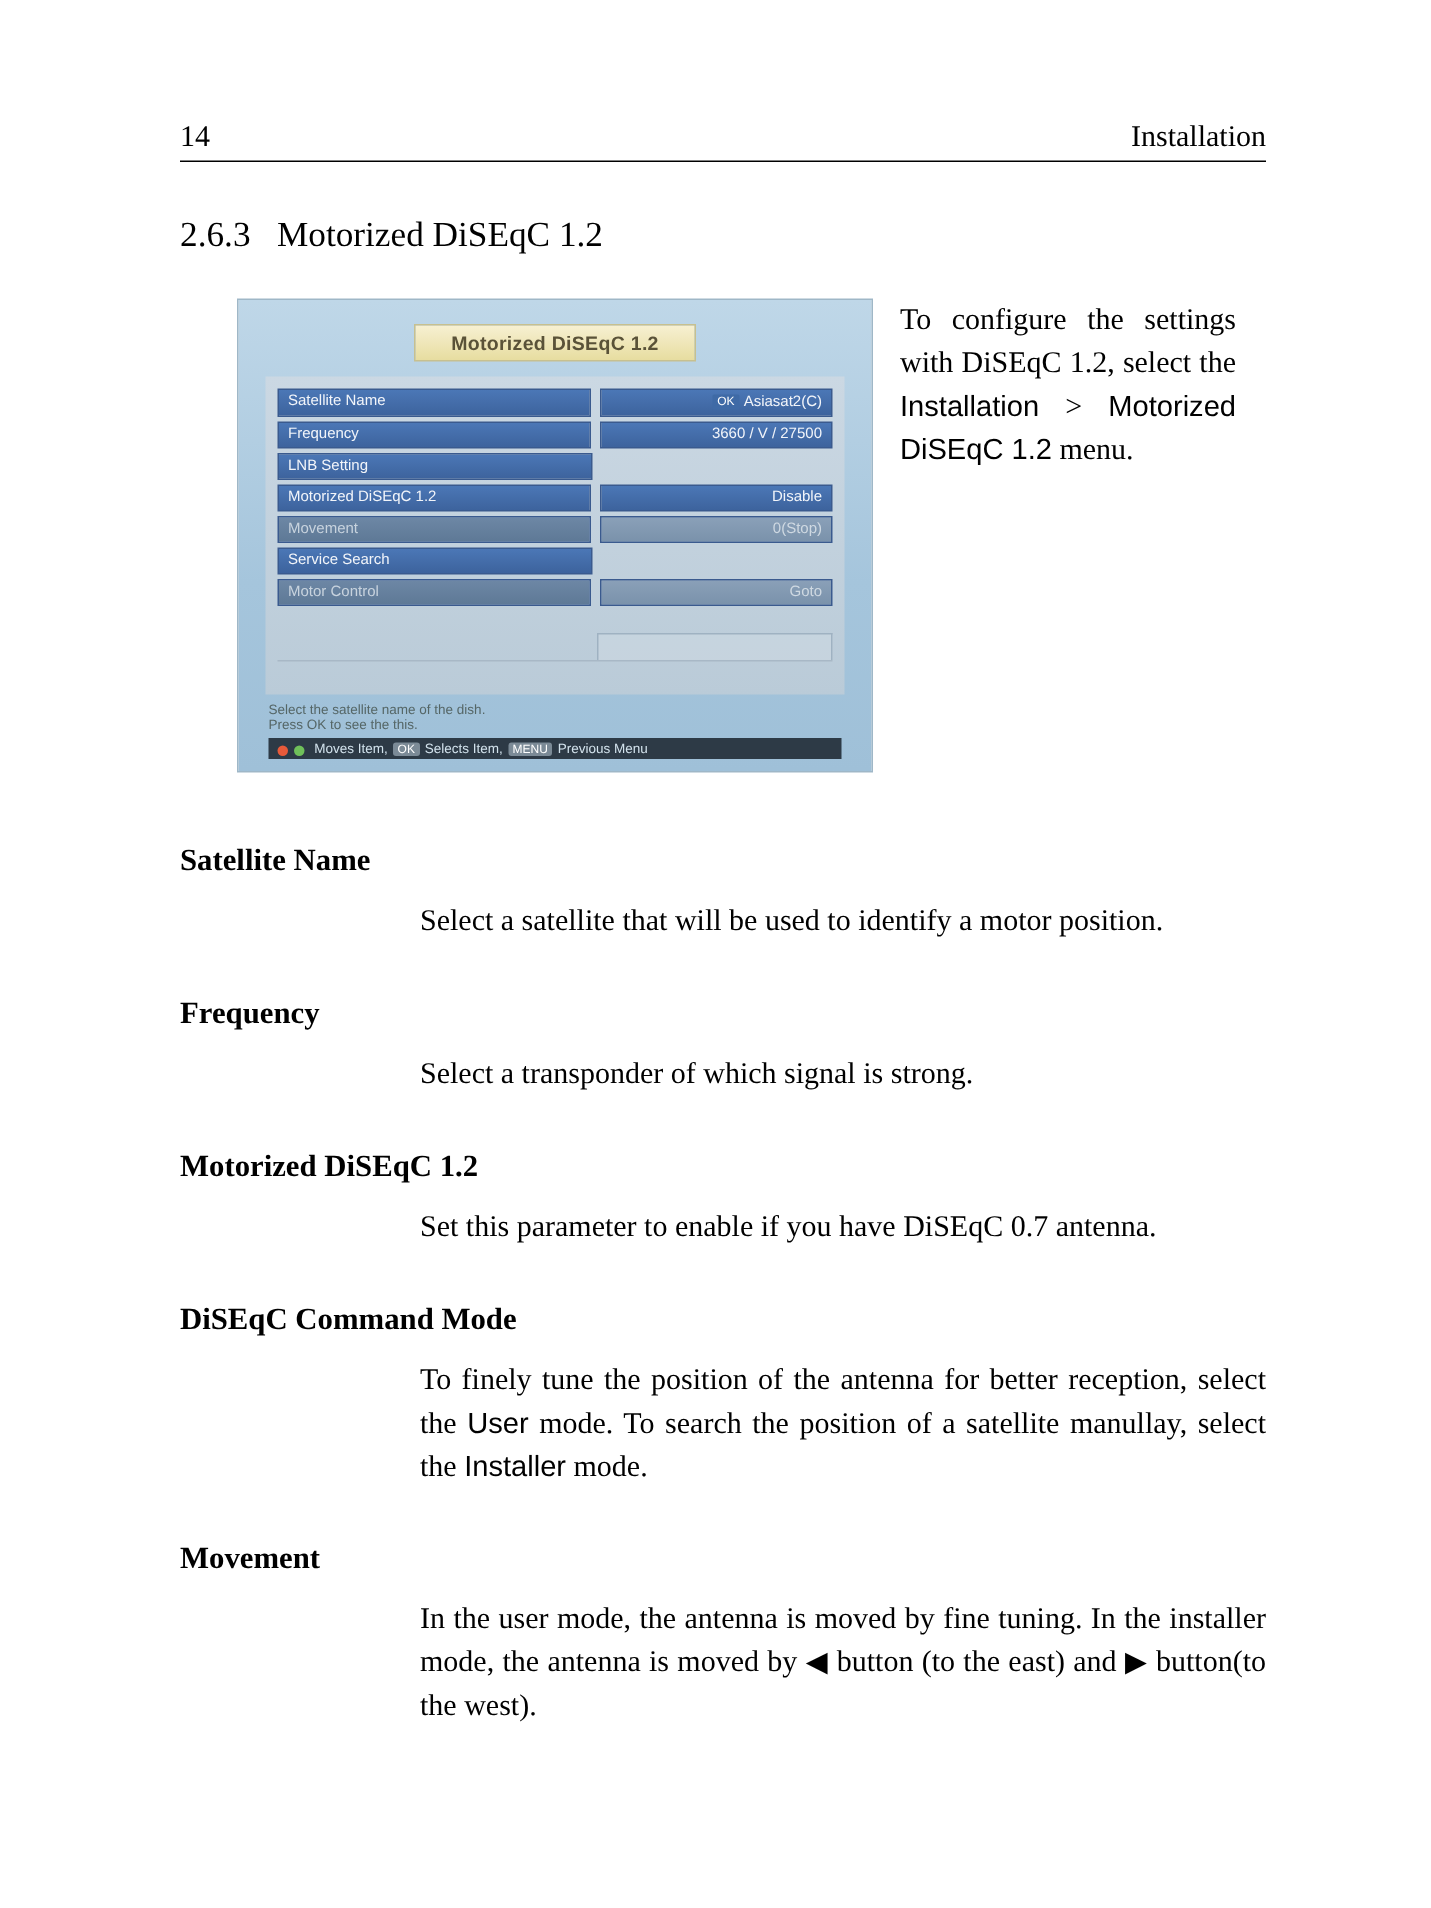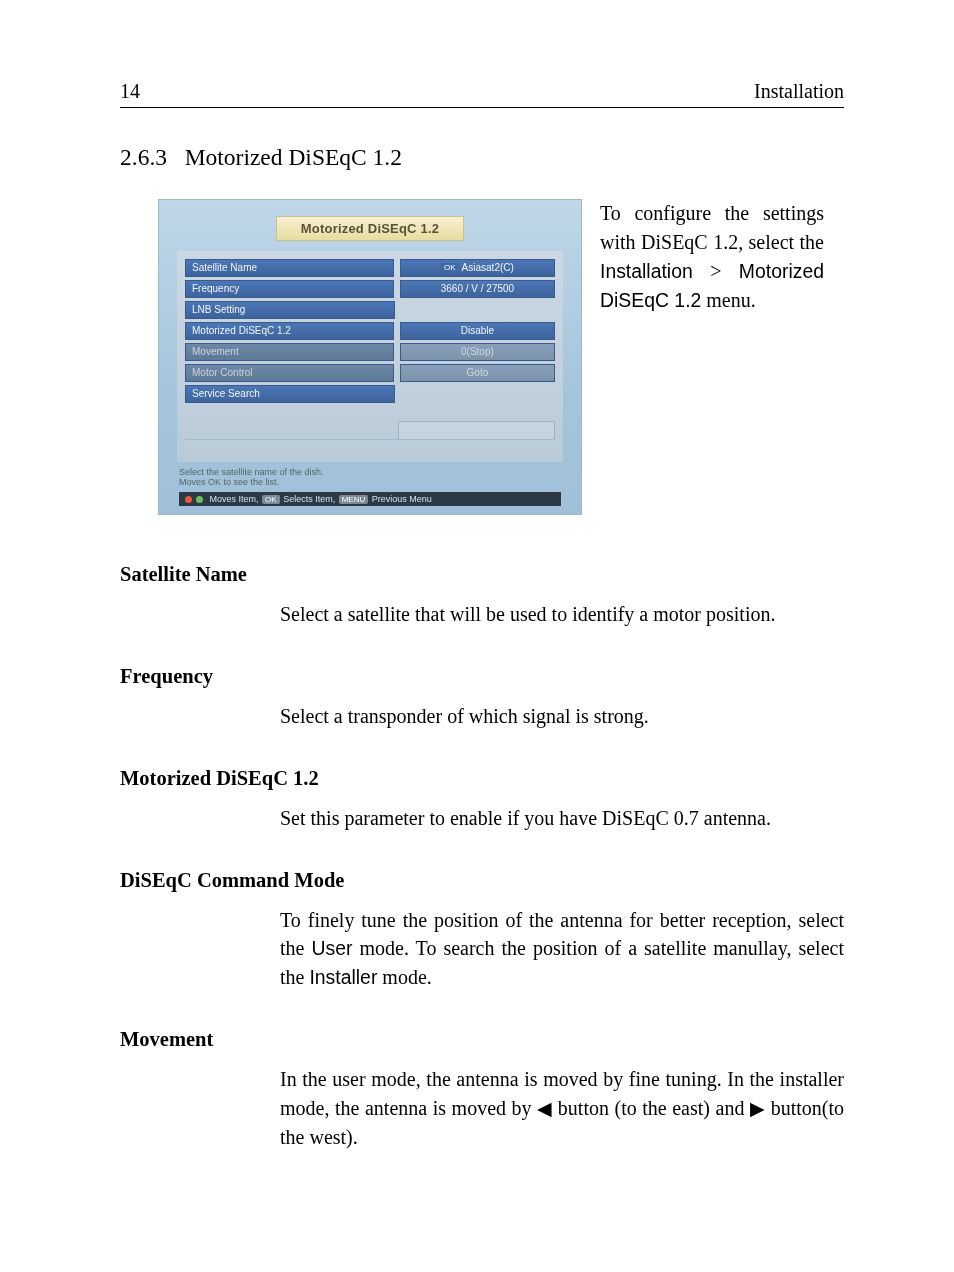--- a/index.html
+++ b/index.html
@@ -85,21 +85,21 @@
   .menu-label.dis {
     background: linear-gradient(#6d87a5, #5e7996);
     color: #c8d3de;
   }
   .menu-val {
     flex: 1 1 42%;
     background: linear-gradient(#4b77b6, #3d639d);
     color: #f2f5fa;
     border: 1px solid #3a5a8e;
     padding: 3px 6px;
-    text-align: center;
+    text-align: right;
     white-space: nowrap;
   }
   .menu-val.dis {
     background: linear-gradient(#8aa0b8, #7a92ab);
     color: #cfd9e2;
   }
   .menu-val.empty {
     background: transparent;
     border: none;
   }
@@ -205,36 +205,36 @@
             </div>
             <div class="menu-row">
               <div class="menu-label">Motorized DiSEqC 1.2</div>
               <div class="menu-val">Disable</div>
             </div>
             <div class="menu-row">
               <div class="menu-label dis">Movement</div>
               <div class="menu-val dis">0(Stop)</div>
             </div>
             <div class="menu-row">
+              <div class="menu-label">Service Search</div>
+              <div class="menu-val empty"></div>
+            </div>
+            <div class="menu-row">
               <div class="menu-label dis">Motor Control</div>
               <div class="menu-val dis">Goto</div>
-            </div>
-            <div class="menu-row">
-              <div class="menu-label">Service Search</div>
-              <div class="menu-val empty"></div>
             </div>
           </div>
         <div class="err-area">
             <div></div>
             <div></div>
           </div>
       </div>
       <div class="hint1">
         <span>Select the satellite name of the dish.</span><br>
-        <span>Moves OK to see the list.</span>
+        <span>Press OK to see the this.</span>
       </div>
       <div class="hint2">
         <span class="dot red"></span><span class="dot grn"></span>
         <span>Moves Item,</span>
         <span class="key">OK</span>
         <span>Selects Item,</span>
         <span class="key">MENU</span>
         <span>Previous Menu</span>
       </div>
     </div>

